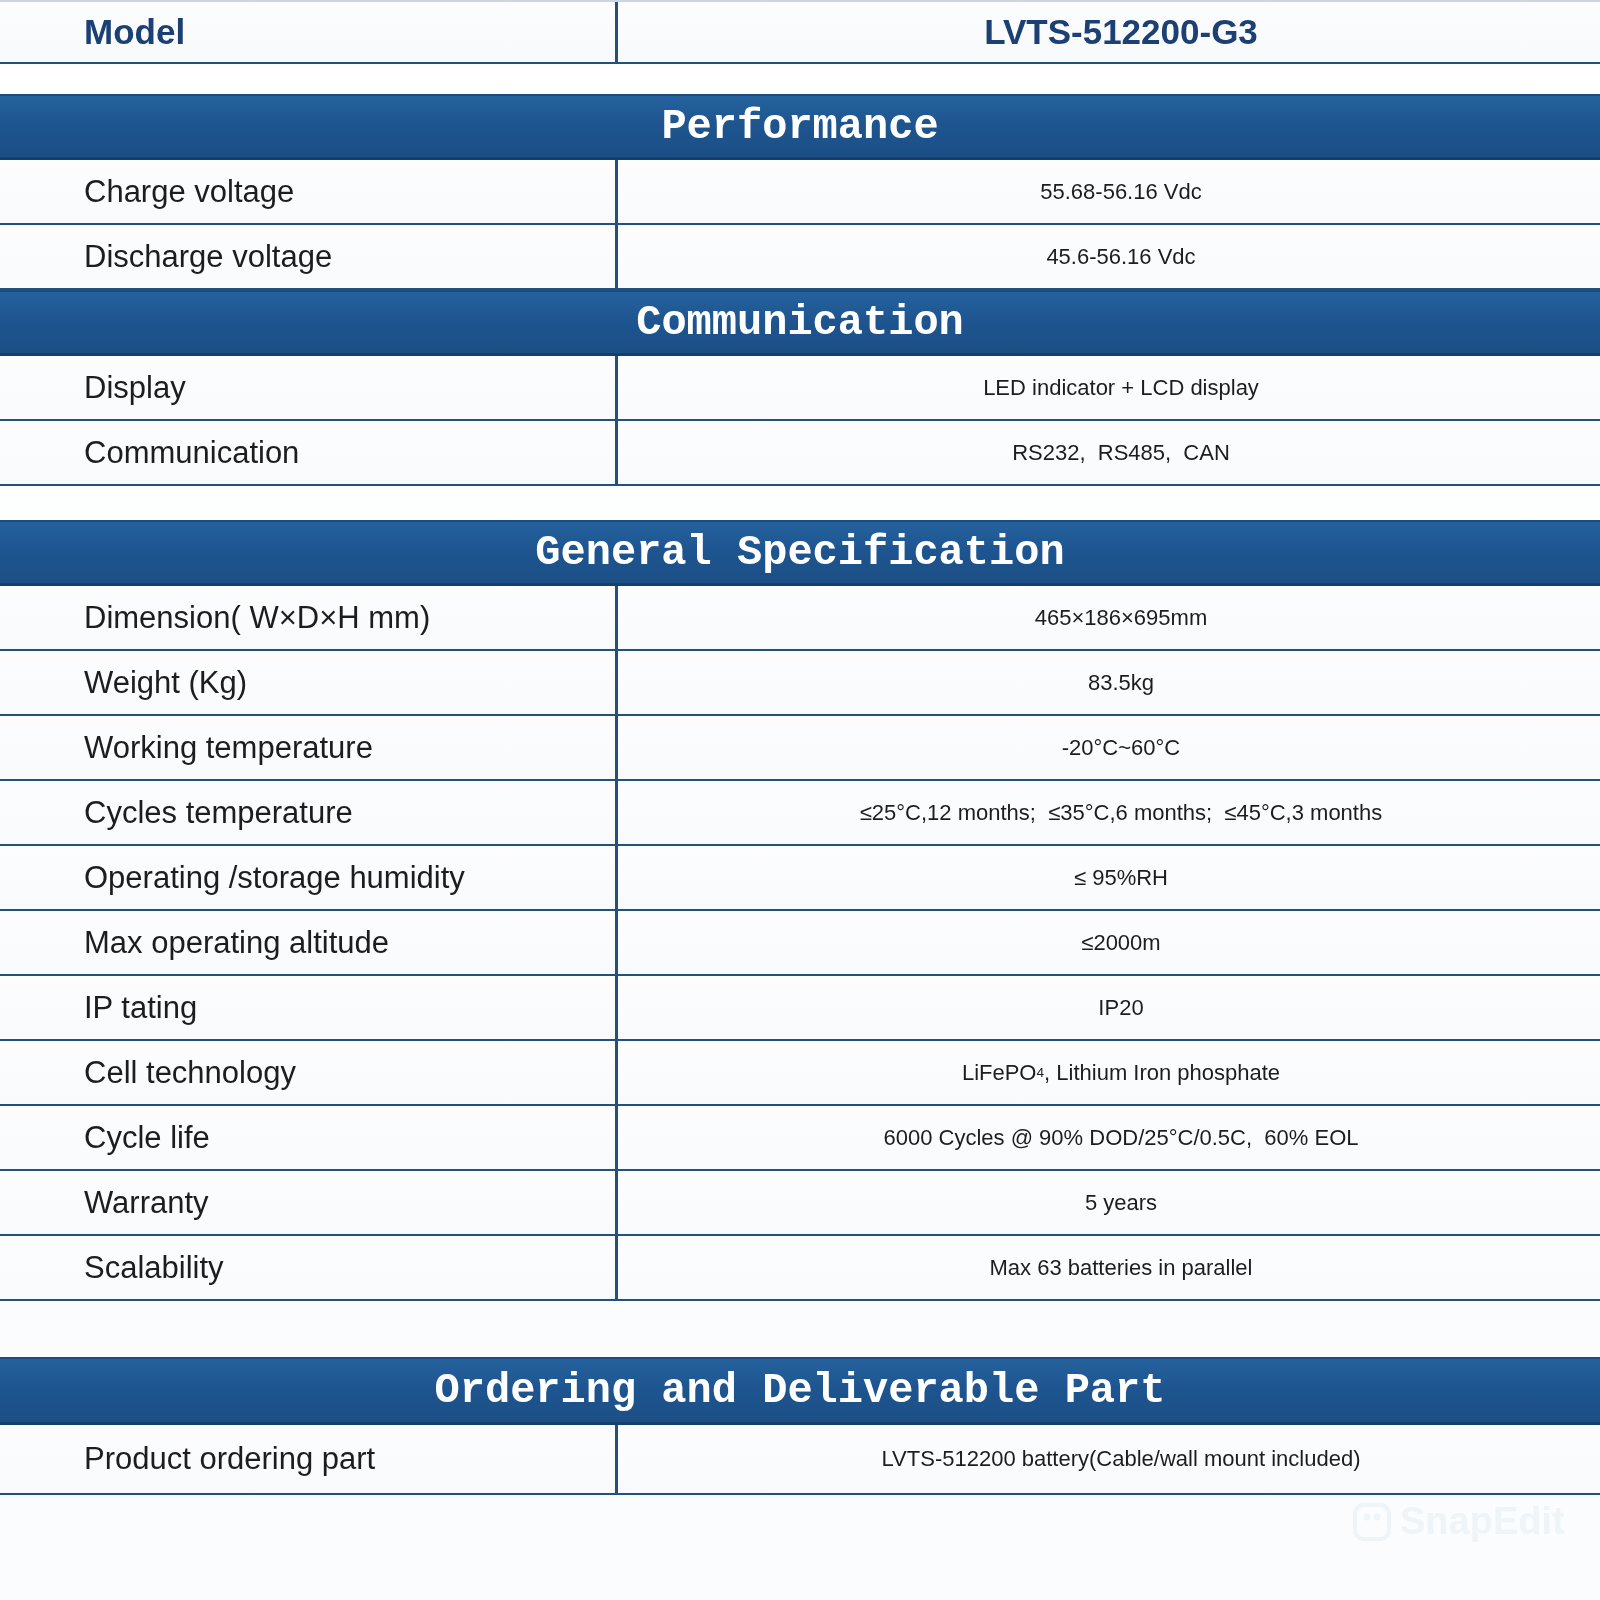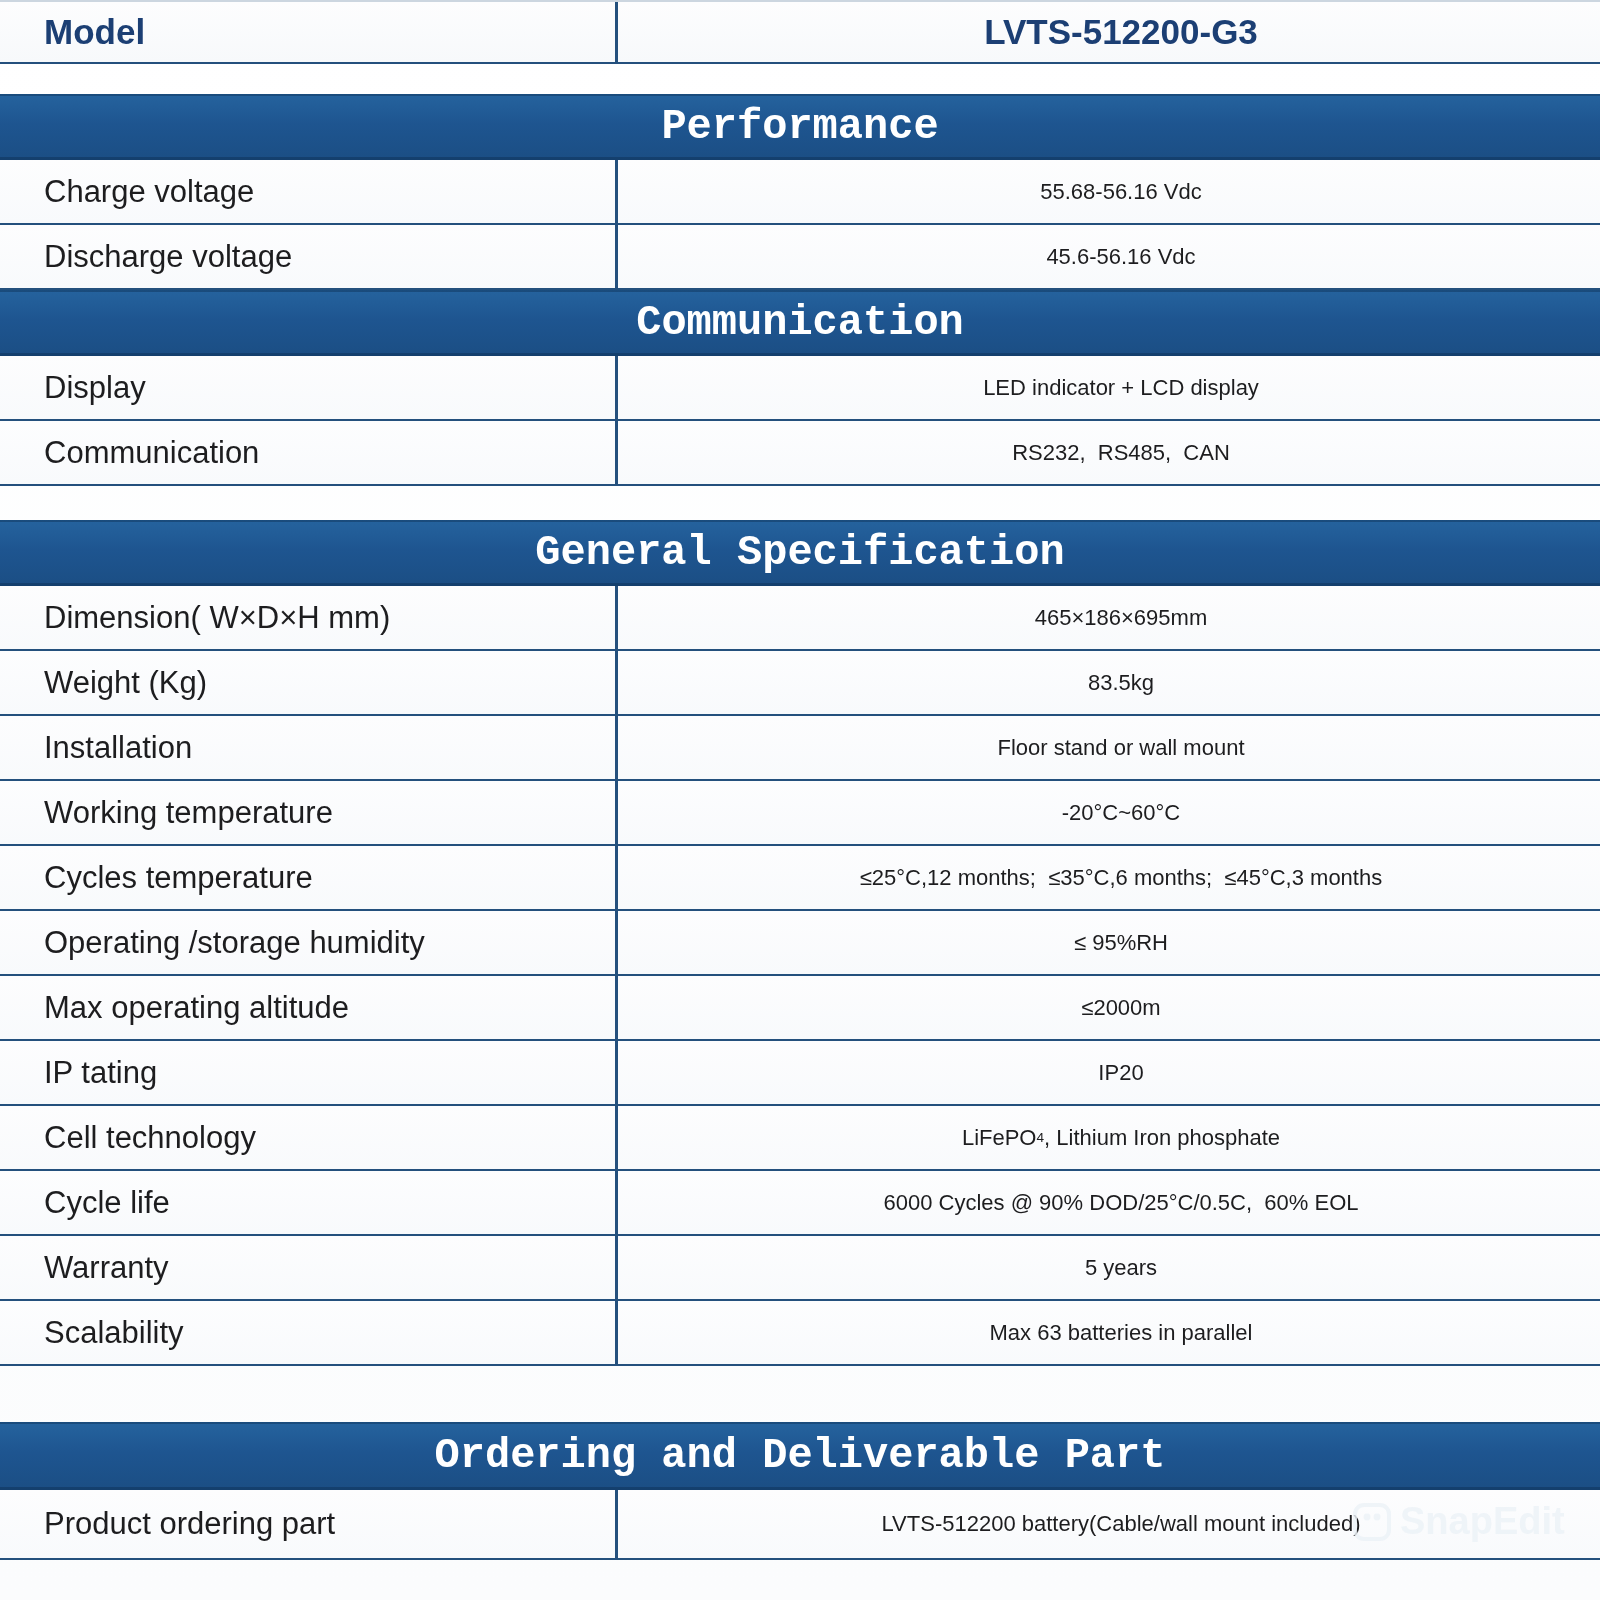--- a/index.html
+++ b/index.html
@@ -33,21 +33,21 @@
   .row {
     display: grid;
     grid-template-columns: 618px 1fr;
     height: 65px;
     border-bottom: 2px solid #24507d;
     background: linear-gradient(180deg, #fdfdfe 0%, #f8fafc 100%);
   }
   .row .label {
     display: flex;
     align-items: center;
-    padding-left: 44px;
+    padding-left: 84px;
     border-right: 3px solid #24507d;
     font-size: 31px;
     color: #1d1d1f;
   }
   .row .value {
     display: flex;
     align-items: center;
     justify-content: center;
     padding: 0 20px 0 44px;
     font-size: 22px;
@@ -131,24 +131,20 @@
   <div>
     <div class="section-header">General Specification</div>
 
     <div class="row">
       <div class="label">Dimension( W×D×H mm)</div>
       <div class="value">465×186×695mm</div>
     </div>
     <div class="row">
       <div class="label">Weight (Kg)</div>
       <div class="value">83.5kg</div>
-    </div>
-    <div class="row">
-      <div class="label">Installation</div>
-      <div class="value">Floor stand or wall mount</div>
     </div>
     <div class="row">
       <div class="label">Working temperature</div>
       <div class="value">-20°C~60°C</div>
     </div>
     <div class="row">
       <div class="label">Cycles temperature</div>
       <div class="value">≤25°C,12 months;  ≤35°C,6 months;  ≤45°C,3 months</div>
     </div>
     <div class="row">

